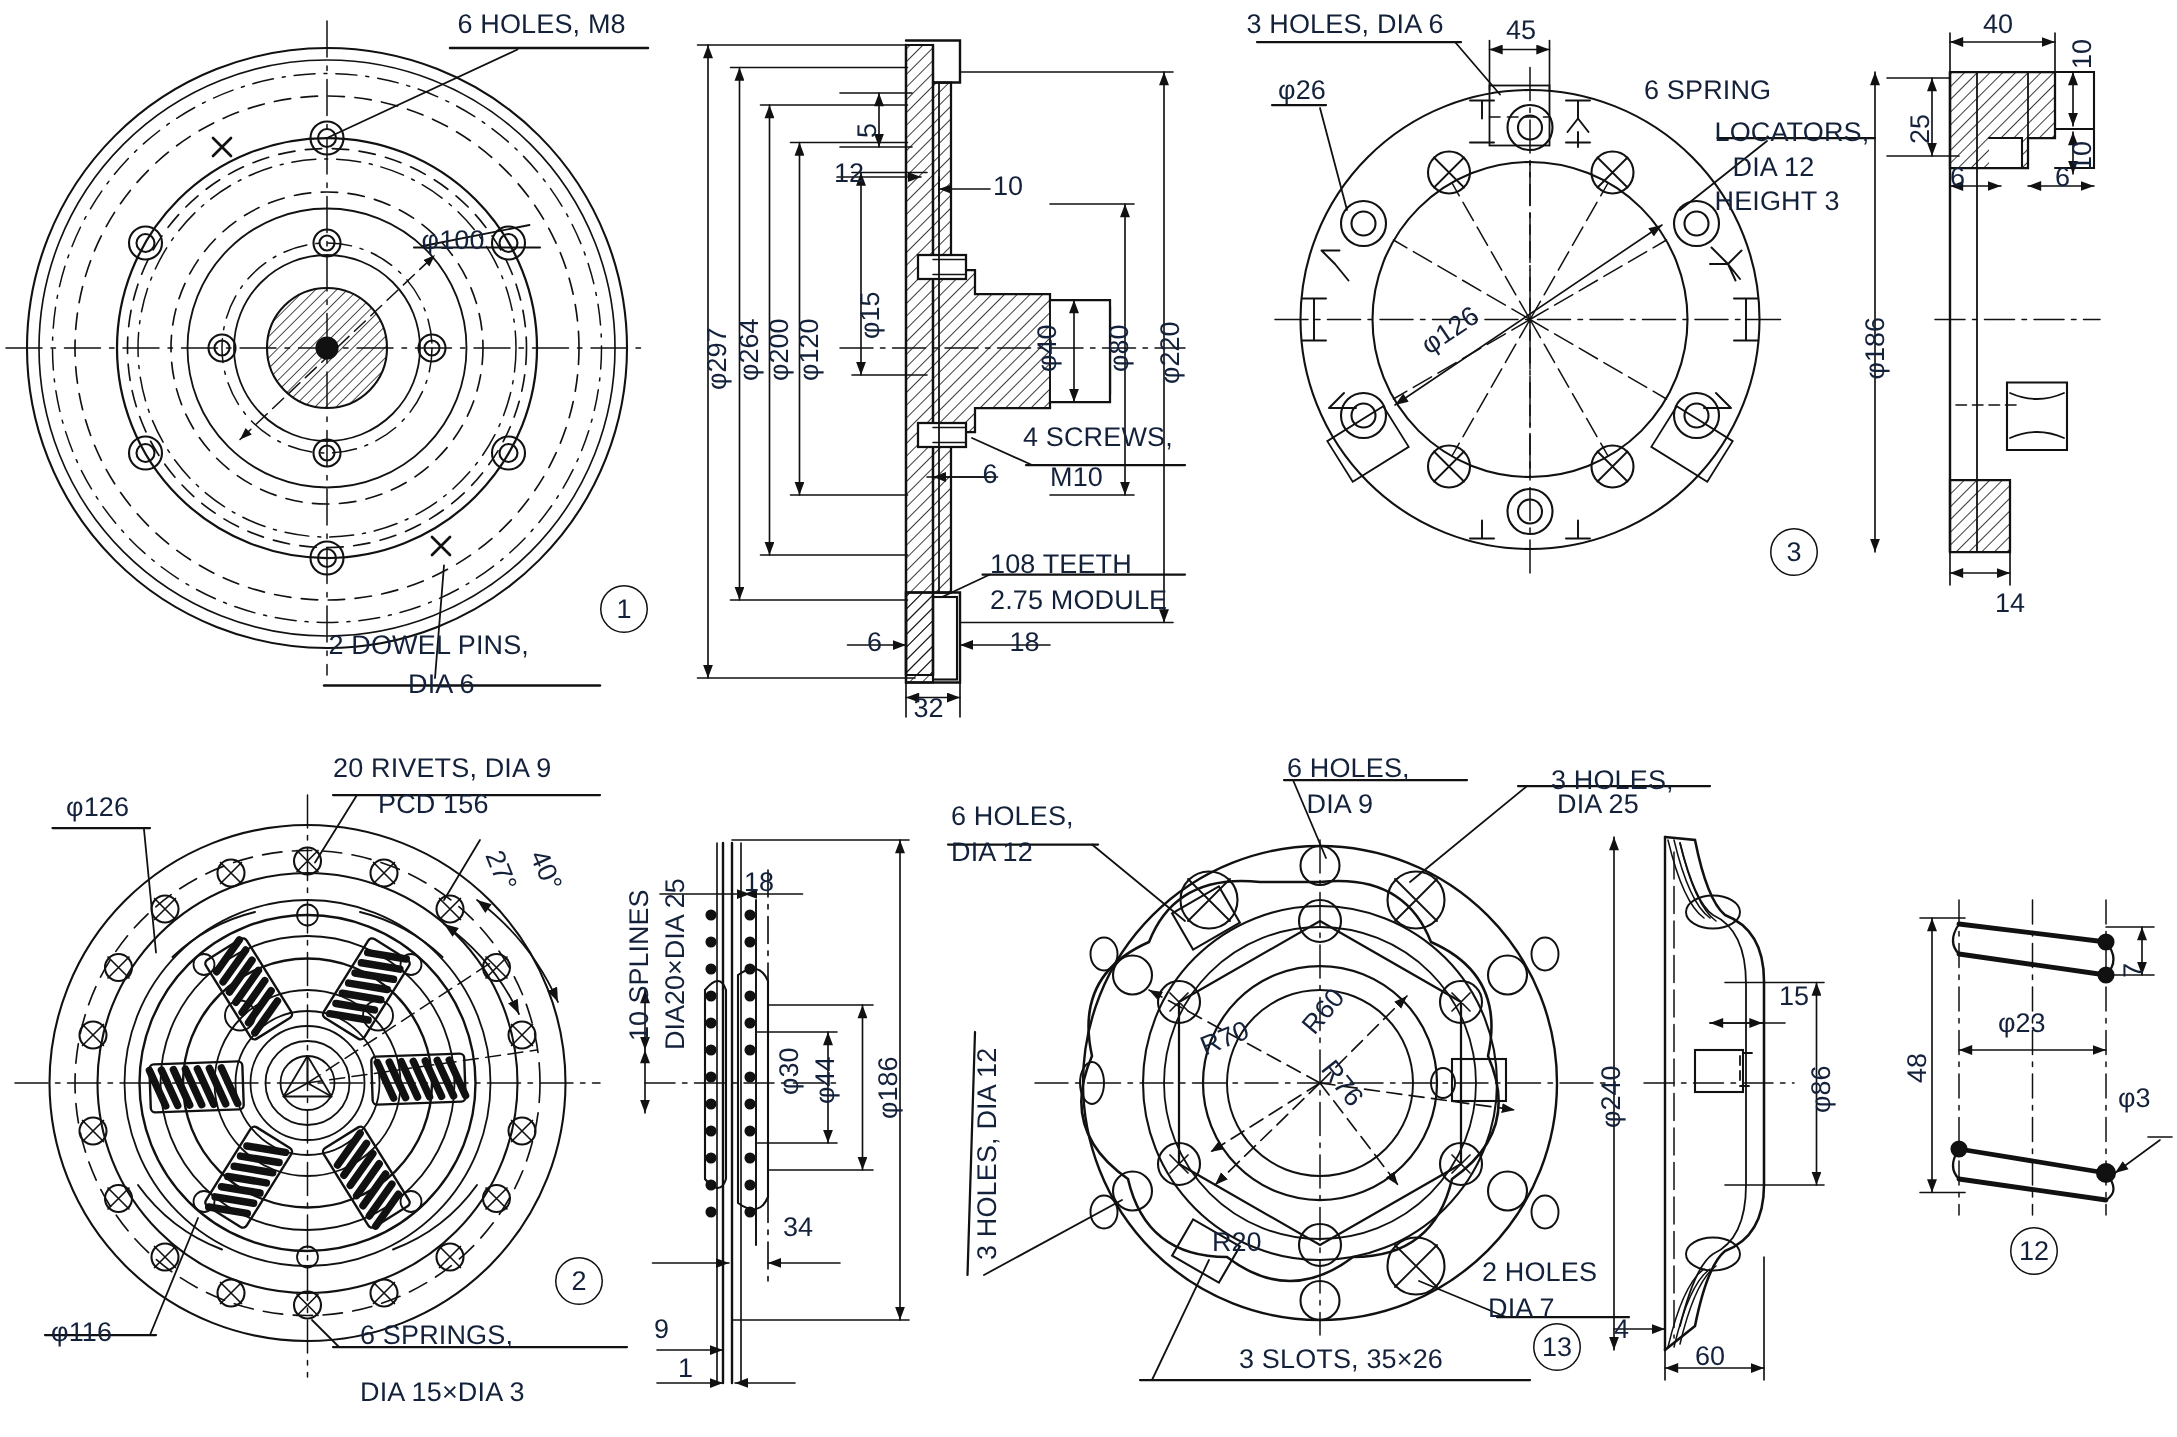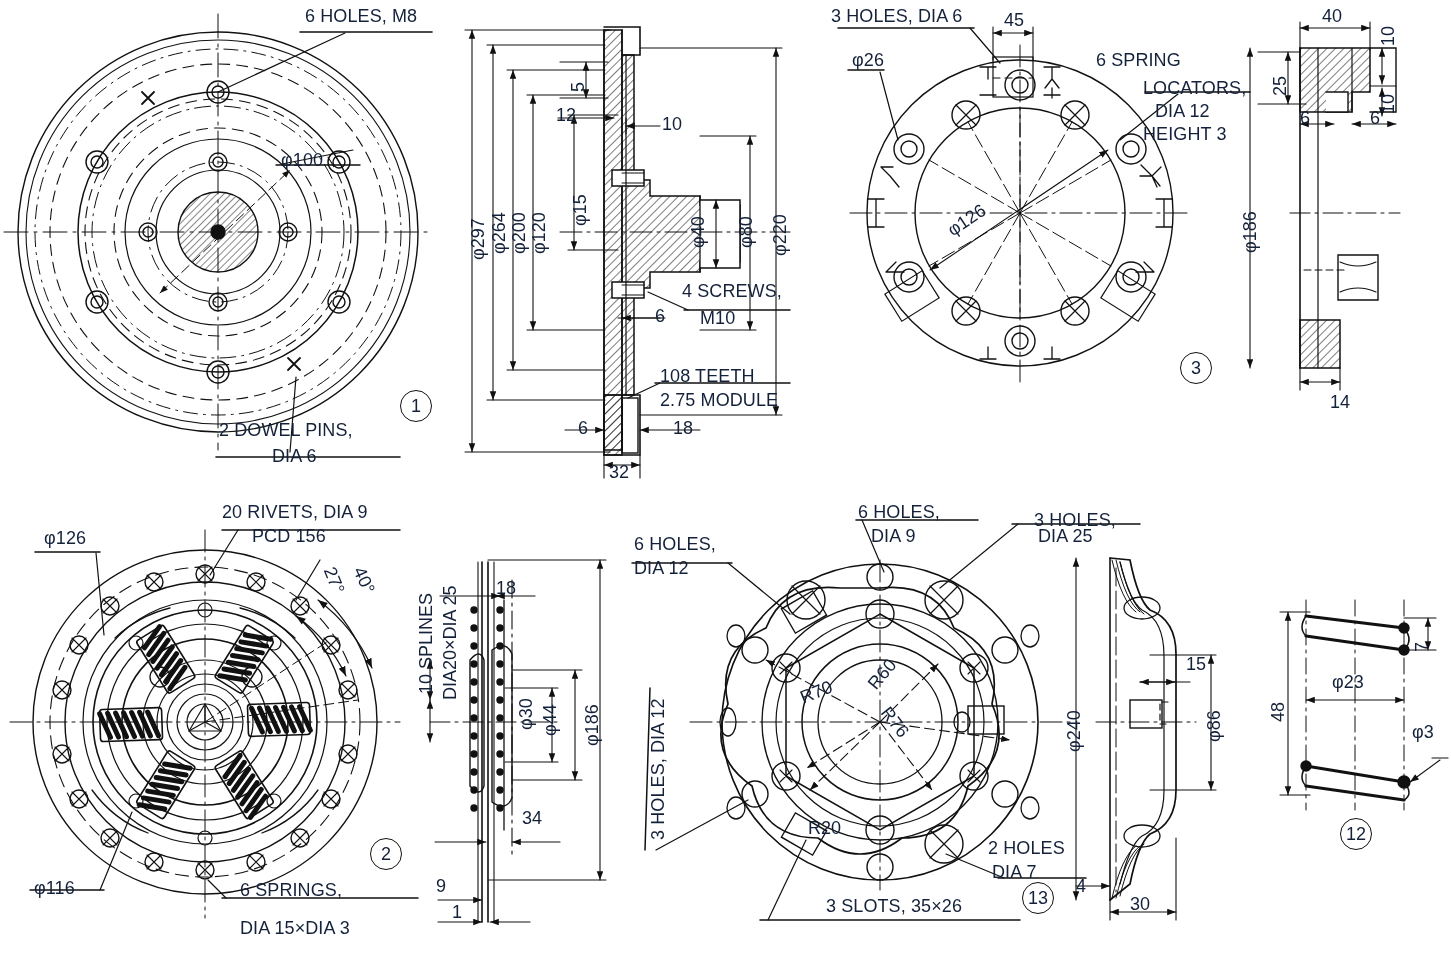--- a/index.html
+++ b/index.html
@@ -714,21 +714,21 @@
 <div class="dim rot-ang" style="left:866px;top:664px;transform:rotate(-50deg)">R60</div>
 <div class="dim rot-ang" style="left:800px;top:682px;transform:rotate(-22deg)">R70</div>
 <div class="dim rot-ang" style="left:878px;top:712px;transform:rotate(52deg)">R76</div>
 <div class="dim" style="left:808px;top:818px">R20</div>
 <div class="tag" style="left:1022px;top:882px">13</div>
 
 <div class="dim rot90" style="left:1064px;top:752px">φ240</div>
 <div class="dim" style="left:1186px;top:654px">15</div>
 <div class="dim rot90" style="left:1204px;top:742px">φ86</div>
 <div class="dim" style="left:1076px;top:876px">4</div>
-<div class="dim" style="left:1130px;top:894px">30</div>
+<div class="dim" style="left:1130px;top:894px">60</div>
 
 <div class="dim rot90" style="left:1268px;top:722px">48</div>
 <div class="dim rot90" style="left:1412px;top:652px">7</div>
 <div class="dim" style="left:1332px;top:672px">φ23</div>
 <div class="dim" style="left:1412px;top:722px">φ3</div>
 <div class="tag" style="left:1340px;top:818px">12</div>
 
 </div>
 
 </body></html>

